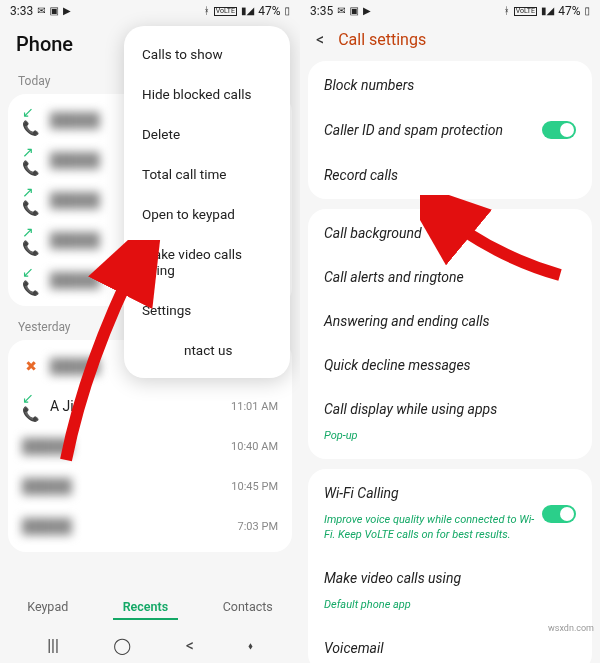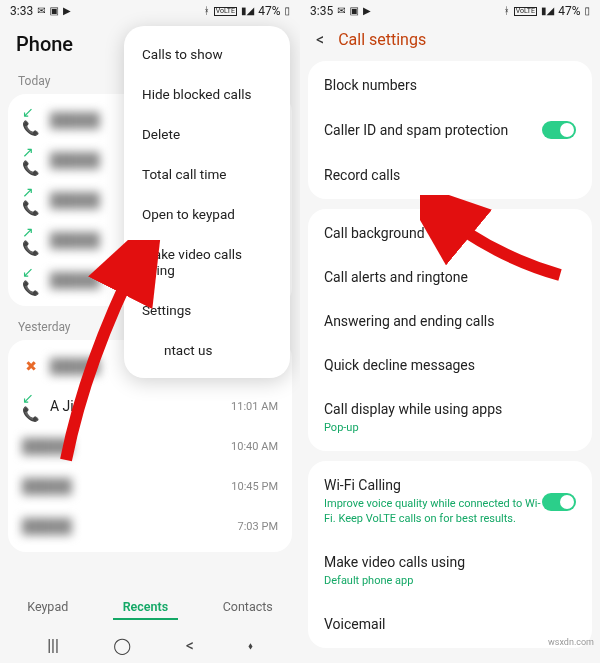--- a/index.html
+++ b/index.html
@@ -32,34 +32,34 @@
   .tab.active { color: #14a866; font-weight: 600; border-bottom: 2px solid #14a866; }
 
   
   .navbar { display: flex; justify-content: space-around; align-items: center; padding: 10px 20px 8px; background: #f6f6f6; }
   .nav-btn { font-size: 16px; color: #444; }
 
   
   .header { display: flex; align-items: center; gap: 14px; padding: 10px 16px 12px; }
   .back { font-size: 16px; color: #333; }
   .header-title { font-size: 16px; color: #c2410c; }
-  .sett-group { background: #fff; border-radius: 18px; margin: 0 8px 10px; padding: 2px 0; }
+  .sett-group { background: #fff; border-radius: 18px; margin: 0 8px 10px; padding: 2px 0; font-style: italic; }
   .sett-row { display: flex; align-items: center; padding: 14px 16px; position: relative; }
   .sett-label { font-size: 14px; color: #222; flex: 1; }
-  .sub { font-size: 11px; color: #14a866; margin-top: 4px; line-height: 1.3; }
+  .sub { font-size: 11px; color: #14a866; margin-top: 12px; line-height: 1.3; }
   .sett-col { display: flex; flex-direction: column; flex: 1; }
 
   
   .toggle { width: 34px; height: 18px; border-radius: 10px; background: #2bcf8a; position: relative; flex-shrink: 0; }
   .toggle::after { content: ""; position: absolute; right: 2px; top: 2px; width: 14px; height: 14px; border-radius: 50%; background: #fff; }
 
   
   .arrow { position: absolute; z-index: 10; pointer-events: none; }
 
-  .watermark { position: absolute; right: 6px; bottom: 16px; font-size: 9px; color: #999; z-index: 20; }
+  .watermark { position: absolute; right: 6px; bottom: 30px; font-size: 9px; color: #999; z-index: 20; }
 
   .scroll { flex:1; overflow:hidden; }
 </style>
 </head>
 <body>
 
 <div class="screens">
 
   <div class="screen">
     <div class="status">
@@ -147,21 +147,21 @@
     </div>
 
     <div class="popup">
       <div class="popup-item">Calls to show</div>
       <div class="popup-item">Hide blocked calls</div>
       <div class="popup-item">Delete</div>
       <div class="popup-item">Total call time</div>
       <div class="popup-item">Open to keypad</div>
       <div class="popup-item">Make video calls using</div>
       <div class="popup-item">Settings</div>
-      <div class="popup-item" style="padding-left:40px">ntact us</div>
+      <div class="popup-item" style="padding-left:60px">ntact us</div>
     </div>
 
     <svg class="arrow" style="left:46px;top:240px;width:120px;height:230px">
       <defs>
           <marker id="ah1" markerWidth="8" markerHeight="8" refX="4" refY="3" orient="auto">
             <polygon points="0,0 8,3 0,6" fill="#e20f0f"></polygon>
           </marker>
         </defs>
       <path d="M 20 220 Q 40 120 96 10" stroke="#e20f0f" stroke-width="12" fill="none" marker-end="url(#ah1)"></path>
     </svg>

